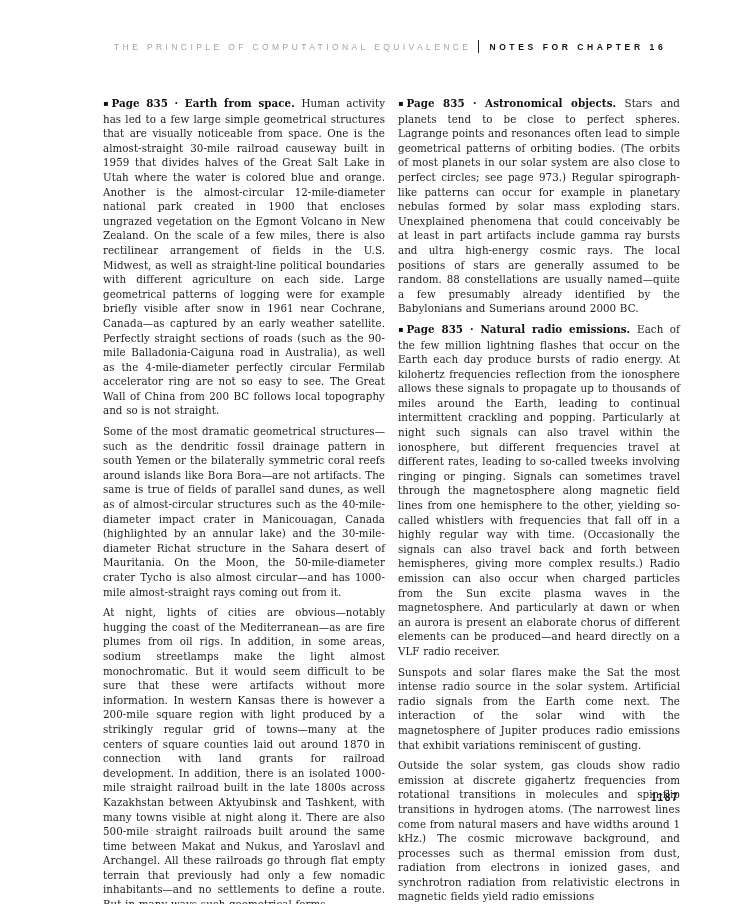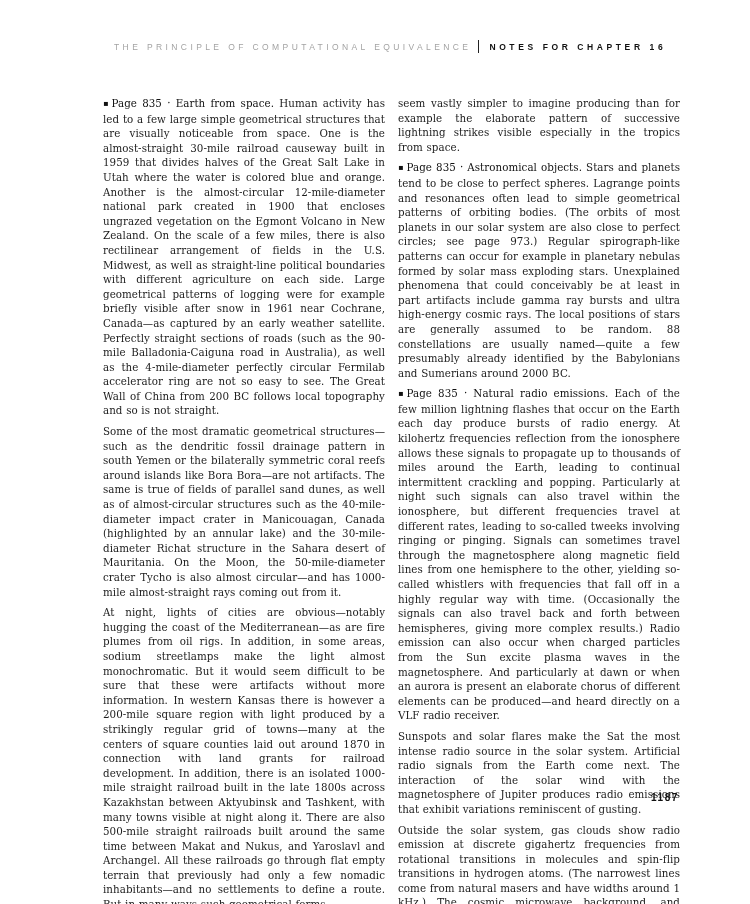--- a/index.html
+++ b/index.html
@@ -70,21 +70,21 @@
     word-spacing: 0.3px;
   }
   .bullet {
     display: inline-block;
     font-size: 8px;
     vertical-align: 1px;
     margin-right: 3px;
     color: #111111;
   }
   .note-heading {
-    font-weight: normal;
+    font-weight: bold;
     color: #111111;
     margin-top: 12px;
   }
 
   
   .folio {
     position: absolute;
     top: 792px;
     right: 71px;
     font-family: "Liberation Sans", sans-serif;
@@ -105,21 +105,20 @@
     <span class="head-right">NOTES FOR CHAPTER 16</span>
   </header>
 
   <main class="columns">
     <div class="col" id="col-left">
         <p><span class="bullet">▪</span><span class="note-heading">Page 835 · Earth from space. </span>Human activity has led to a few large simple geometrical structures that are visually noticeable from space. One is the almost-straight 30-mile railroad causeway built in 1959 that divides halves of the Great Salt Lake in Utah where the water is colored blue and orange. Another is the almost-circular 12-mile-diameter national park created in 1900 that encloses ungrazed vegetation on the Egmont Volcano in New Zealand. On the scale of a few miles, there is also rectilinear arrangement of fields in the U.S. Midwest, as well as straight-line political boundaries with different agriculture on each side. Large geometrical patterns of logging were for example briefly visible after snow in 1961 near Cochrane, Canada—as captured by an early weather satellite. Perfectly straight sections of roads (such as the 90-mile Balladonia-Caiguna road in Australia), as well as the 4-mile-diameter perfectly circular Fermilab accelerator ring are not so easy to see. The Great Wall of China from 200 BC follows local topography and so is not straight.</p>
         <p>Some of the most dramatic geometrical structures—such as the dendritic fossil drainage pattern in south Yemen or the bilaterally symmetric coral reefs around islands like Bora Bora—are not artifacts. The same is true of fields of parallel sand dunes, as well as of almost-circular structures such as the 40-mile-diameter impact crater in Manicouagan, Canada (highlighted by an annular lake) and the 30-mile-diameter Richat structure in the Sahara desert of Mauritania. On the Moon, the 50-mile-diameter crater Tycho is also almost circular—and has 1000-mile almost-straight rays coming out from it.</p>
         <p>At night, lights of cities are obvious—notably hugging the coast of the Mediterranean—as are fire plumes from oil rigs. In addition, in some areas, sodium streetlamps make the light almost monochromatic. But it would seem difficult to be sure that these were artifacts without more information. In western Kansas there is however a 200-mile square region with light produced by a strikingly regular grid of towns—many at the centers of square counties laid out around 1870 in connection with land grants for railroad development. In addition, there is an isolated 1000-mile straight railroad built in the late 1800s across Kazakhstan between Aktyubinsk and Tashkent, with many towns visible at night along it. There are also 500-mile straight railroads built around the same time between Makat and Nukus, and Yaroslavl and Archangel. All these railroads go through flat empty terrain that previously had only a few nomadic inhabitants—and no settlements to define a route. But in many ways such geometrical forms</p>
       </div>
     <div class="col" id="col-right">
-        <p>seem vastly simpler to imagine producing than for example the elaborate pattern of successive lightning strikes visible especially in the tropics from space.</p>
         <p><span class="bullet">▪</span><span class="note-heading">Page 835 · Astronomical objects. </span>Stars and planets tend to be close to perfect spheres. Lagrange points and resonances often lead to simple geometrical patterns of orbiting bodies. (The orbits of most planets in our solar system are also close to perfect circles; see page 973.) Regular spirograph-like patterns can occur for example in planetary nebulas formed by solar mass exploding stars. Unexplained phenomena that could conceivably be at least in part artifacts include gamma ray bursts and ultra high-energy cosmic rays. The local positions of stars are generally assumed to be random. 88 constellations are usually named—quite a few presumably already identified by the Babylonians and Sumerians around 2000 BC.</p>
         <p><span class="bullet">▪</span><span class="note-heading">Page 835 · Natural radio emissions. </span>Each of the few million lightning flashes that occur on the Earth each day produce bursts of radio energy. At kilohertz frequencies reflection from the ionosphere allows these signals to propagate up to thousands of miles around the Earth, leading to continual intermittent crackling and popping. Particularly at night such signals can also travel within the ionosphere, but different frequencies travel at different rates, leading to so-called tweeks involving ringing or pinging. Signals can sometimes travel through the magnetosphere along magnetic field lines from one hemisphere to the other, yielding so-called whistlers with frequencies that fall off in a highly regular way with time. (Occasionally the signals can also travel back and forth between hemispheres, giving more complex results.) Radio emission can also occur when charged particles from the Sun excite plasma waves in the magnetosphere. And particularly at dawn or when an aurora is present an elaborate chorus of different elements can be produced—and heard directly on a VLF radio receiver.</p>
         <p>Sunspots and solar flares make the Sat the most intense radio source in the solar system. Artificial radio signals from the Earth come next. The interaction of the solar wind with the magnetosphere of Jupiter produces radio emissions that exhibit variations reminiscent of gusting.</p>
         <p>Outside the solar system, gas clouds show radio emission at discrete gigahertz frequencies from rotational transitions in molecules and spin-flip transitions in hydrogen atoms. (The narrowest lines come from natural masers and have widths around 1 kHz.) The cosmic microwave background, and processes such as thermal emission from dust, radiation from electrons in ionized gases, and synchrotron radiation from relativistic electrons in magnetic fields yield radio emissions</p>
       </div>
   </main>
 
   <footer>
     <span class="folio">1187</span>
   </footer>

